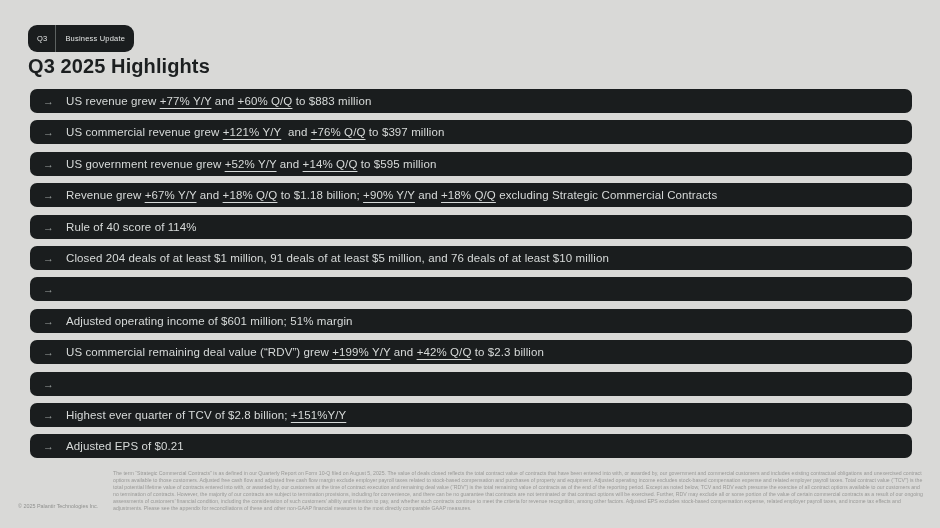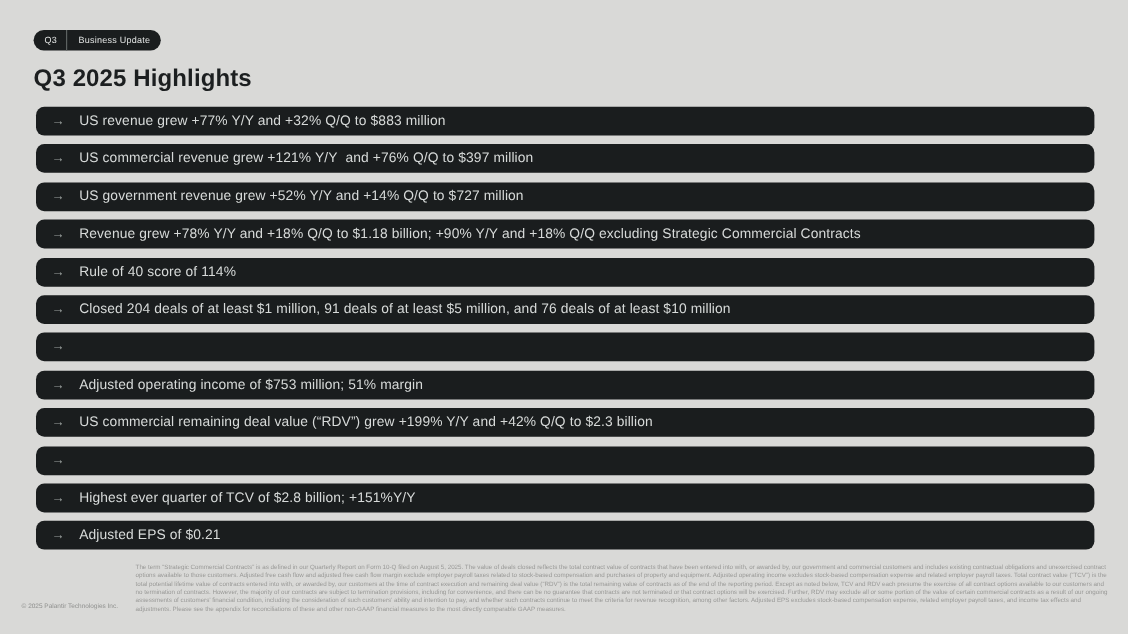--- a/index.html
+++ b/index.html
@@ -8,21 +8,21 @@
     font-family: "Liberation Sans", "DejaVu Sans", sans-serif;
     background: #d9d9d7;
     overflow: hidden;
     position: relative;
   }
   .slide { position: absolute; inset: 0; background: #d9d9d7; }
 
   
   .badge {
     position: absolute; left: 28px; top: 25px;
-    height: 17px;
+    height: 27px;
     display: inline-flex; align-items: stretch;
     background: #1a1d1e;
     border-radius: 9px;
     color: #e4e6e5;
     font-size: 7.5px;
     letter-spacing: 0.2px;
   }
   .badge .seg { display: flex; align-items: center; padding: 0 9px; }
   .badge .seg.q { padding-right: 8px; }
   .badge .divider { width: 1px; background: #60Name65; background: #5d6261; }
@@ -51,20 +51,21 @@
     overflow: hidden;
   }
   .row .arrow {
     color: #9aa09e;
     font-size: 11px;
     margin-right: 12px;
     flex: 0 0 auto;
   }
   .row .txt { letter-spacing: 0.1px; }
   .row .txt .u {
+    text-decoration: underline;
     text-underline-offset: 2.5px;
     text-decoration-thickness: 1px;
   }
 
   
   .copyright {
     position: absolute; left: 18px; top: 503px;
     font-size: 5.4px; color: #8f908e;
   }
   .footnote {
@@ -83,48 +84,48 @@
     <span class="seg q">Q3</span>
     <span class="divider"></span>
     <span class="seg">Business Update</span>
   </div>
 
   <h1 class="title">Q3 2025 Highlights</h1>
 
   <div class="rows" id="rows">
       <div class="row">
         <span class="arrow">→</span>
-        <span class="txt"><span>US revenue grew </span><span class="u">+77% Y/Y</span><span> and </span><span class="u">+32% Q/Q</span><span> to $883 million</span></span>
+        <span class="txt"><span>US revenue grew </span><span class="u">+77% Y/Y</span><span> and </span><span class="u">+60% Q/Q</span><span> to $883 million</span></span>
       </div>
       <div class="row">
         <span class="arrow">→</span>
         <span class="txt"><span>US commercial revenue grew </span><span class="u">+121% Y/Y</span><span>&nbsp; and </span><span class="u">+76% Q/Q</span><span> to $397 million</span></span>
       </div>
       <div class="row">
         <span class="arrow">→</span>
-        <span class="txt"><span>US government revenue grew </span><span class="u">+52% Y/Y</span><span> and </span><span class="u">+14% Q/Q</span><span> to $727 million</span></span>
+        <span class="txt"><span>US government revenue grew </span><span class="u">+52% Y/Y</span><span> and </span><span class="u">+14% Q/Q</span><span> to $595 million</span></span>
       </div>
       <div class="row">
         <span class="arrow">→</span>
-        <span class="txt"><span>Revenue grew </span><span class="u">+78% Y/Y</span><span> and </span><span class="u">+18% Q/Q</span><span> to $1.18 billion; </span><span class="u">+90% Y/Y</span><span> and </span><span class="u">+18% Q/Q</span><span> excluding Strategic Commercial Contracts</span></span>
+        <span class="txt"><span>Revenue grew </span><span class="u">+67% Y/Y</span><span> and </span><span class="u">+18% Q/Q</span><span> to $1.18 billion; </span><span class="u">+90% Y/Y</span><span> and </span><span class="u">+18% Q/Q</span><span> excluding Strategic Commercial Contracts</span></span>
       </div>
       <div class="row">
         <span class="arrow">→</span>
         <span class="txt"><span>Rule of 40 score of 114%</span></span>
       </div>
       <div class="row">
         <span class="arrow">→</span>
         <span class="txt"><span>Closed 204 deals of at least $1 million, 91 deals of at least $5 million, and 76 deals of at least $10 million</span></span>
       </div>
       <div class="row">
         <span class="arrow">→</span>
       </div>
       <div class="row">
         <span class="arrow">→</span>
-        <span class="txt"><span>Adjusted operating income of $753 million; 51% margin</span></span>
+        <span class="txt"><span>Adjusted operating income of $601 million; 51% margin</span></span>
       </div>
       <div class="row">
         <span class="arrow">→</span>
         <span class="txt"><span>US commercial remaining deal value (“RDV”) grew </span><span class="u">+199% Y/Y</span><span> and </span><span class="u">+42% Q/Q</span><span> to $2.3 billion</span></span>
       </div>
       <div class="row">
         <span class="arrow">→</span>
       </div>
       <div class="row">
         <span class="arrow">→</span>

